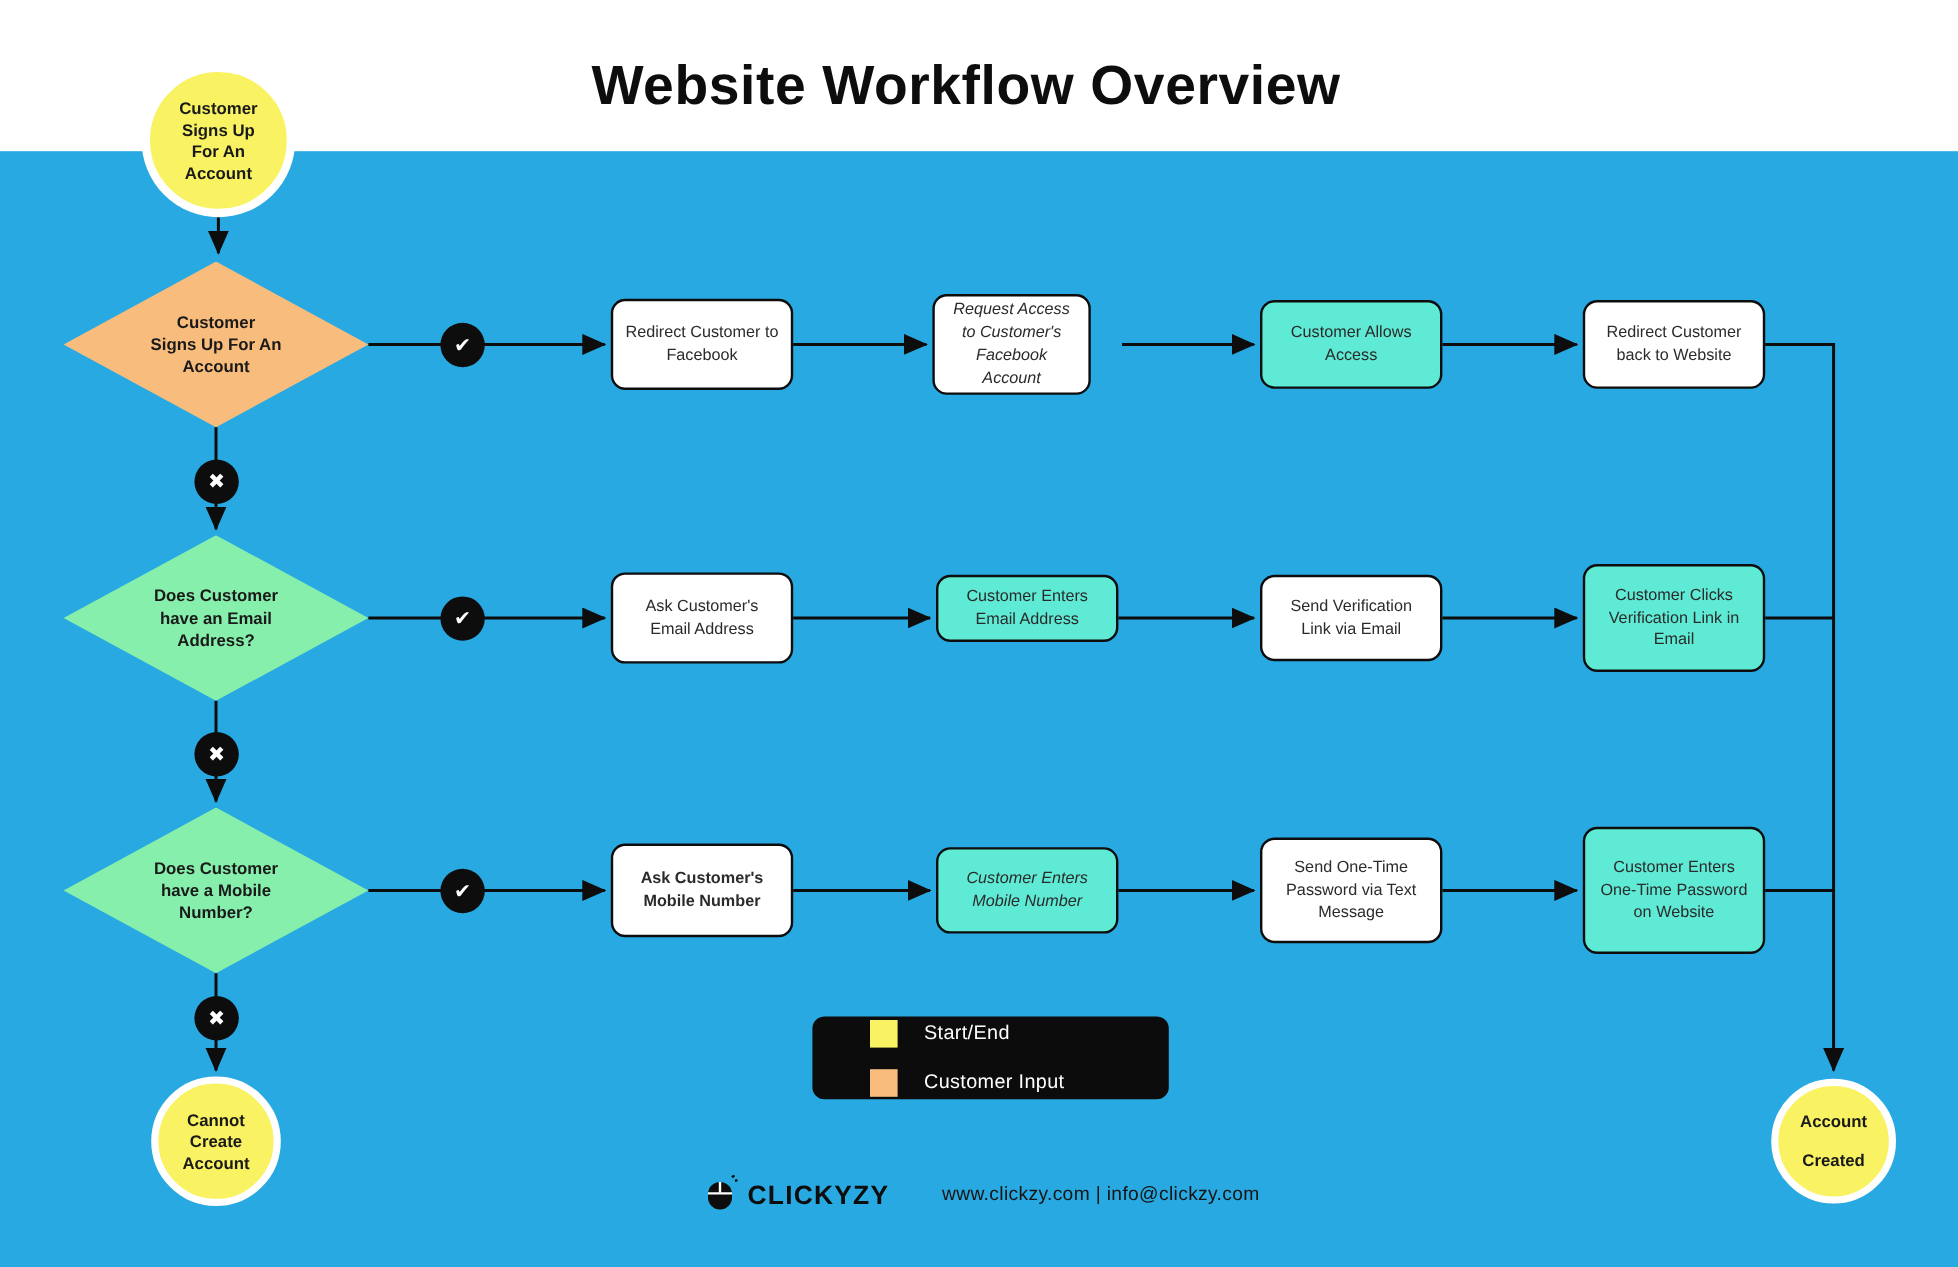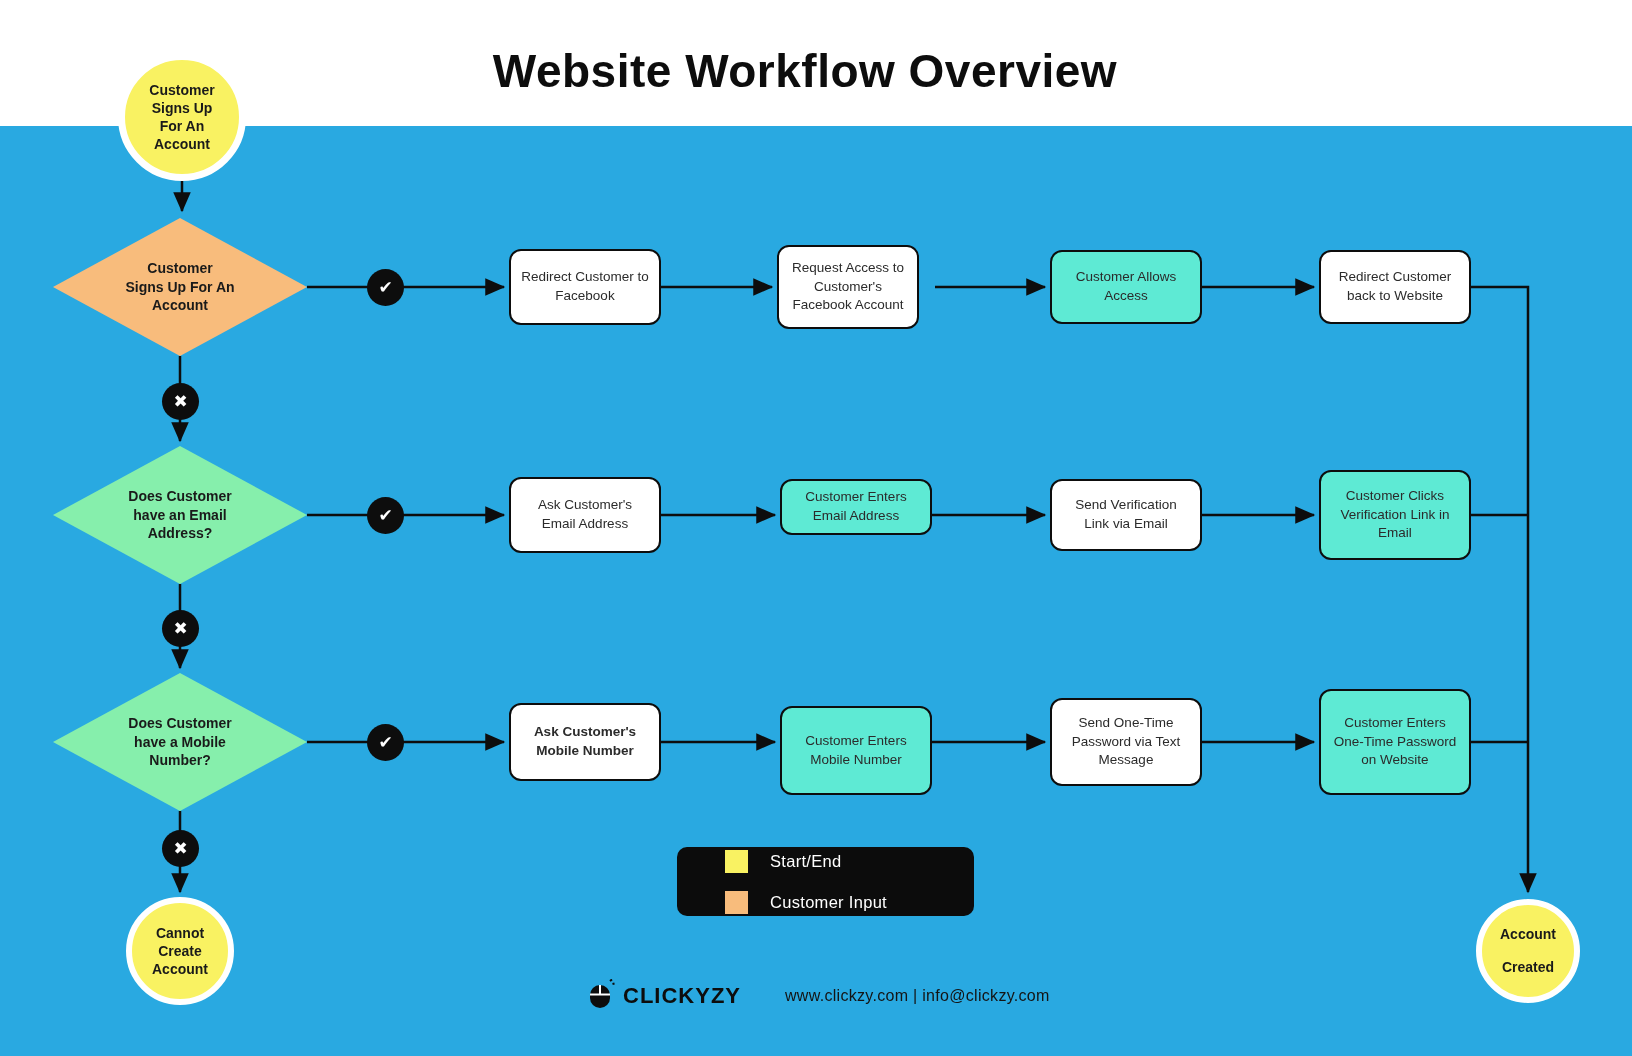--- a/index.html
+++ b/index.html
@@ -125,31 +125,31 @@
     <span>✖</span>
   </div>
 <div class="mark" style="left:162px;top:610px;">
     <span>✖</span>
   </div>
 <div class="mark" style="left:162px;top:830px;">
     <span>✖</span>
   </div>
 
 <div class="node box" style="left:509px;top:249px;width:152px;height:76px;">Redirect Customer to Facebook</div>
-<div class="node box" style="left:777px;top:245px;width:142px;height:84px;">Request Access to Customer's Facebook Account</div>
+<div class="node box" style="left:777px;top:245px;width:132px;height:84px;font-style:italic;">Request Access to Customer's Facebook Account</div>
 <div class="node box orange" style="left:1050px;top:250px;width:152px;height:74px;">Customer Allows Access</div>
 <div class="node box" style="left:1319px;top:250px;width:152px;height:74px;">Redirect Customer back to Website</div>
 
 <div class="node box" style="left:509px;top:477px;width:152px;height:76px;">Ask Customer's Email Address</div>
 <div class="node box orange" style="left:780px;top:479px;width:152px;height:56px;">Customer Enters Email Address</div>
 <div class="node box" style="left:1050px;top:479px;width:152px;height:72px;">Send Verification Link via Email</div>
 <div class="node box orange" style="left:1319px;top:470px;width:152px;height:90px;">Customer Clicks Verification Link in Email</div>
 
 <div class="node box" style="left:509px;top:703px;width:152px;height:78px;font-weight:bold;">Ask Customer's Mobile Number</div>
-<div class="node box orange" style="left:780px;top:706px;width:152px;height:89px;">Customer Enters Mobile Number</div>
+<div class="node box orange" style="left:780px;top:706px;width:152px;height:72px;font-style:italic;">Customer Enters Mobile Number</div>
 <div class="node box" style="left:1050px;top:698px;width:152px;height:88px;">Send One-Time Password via Text Message</div>
 <div class="node box orange" style="left:1319px;top:689px;width:152px;height:106px;">Customer Enters One-Time Password on Website</div>
 
 <div class="node circle-node pre" style="left:126px;top:897px;width:108px;height:108px;border-width:6px;">Cannot
 Create
 Account</div>
 <div class="node circle-node pre acct" style="left:1476px;top:899px;width:104px;height:104px;border-width:6px;">Account
 Created</div>
 
 <div class="legend">

